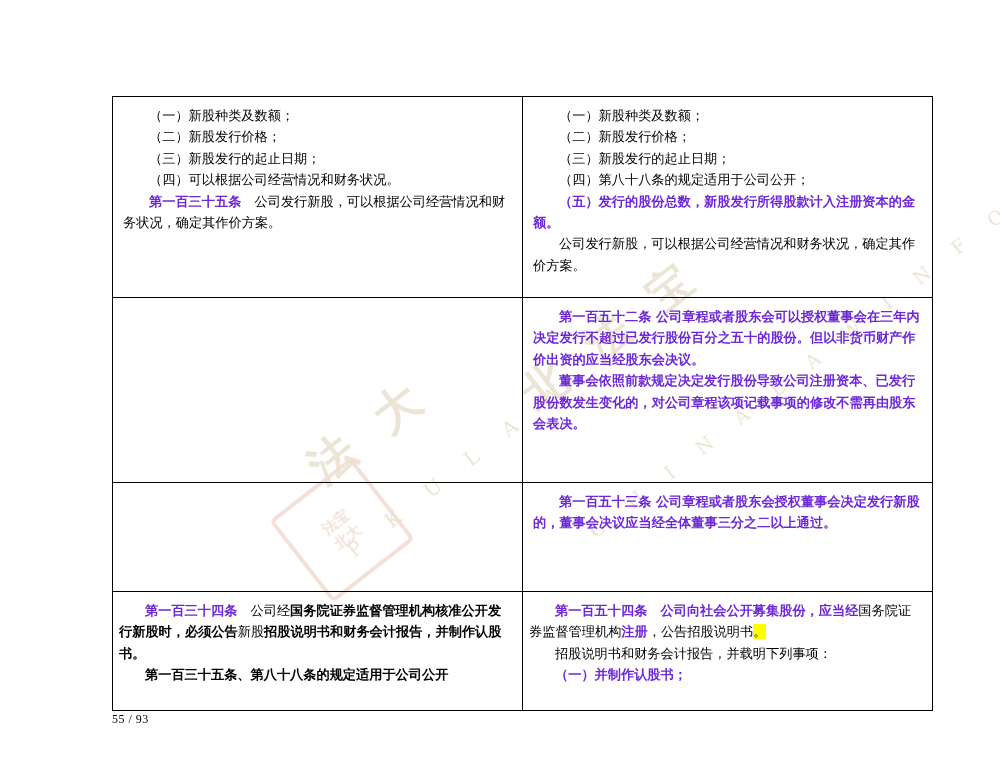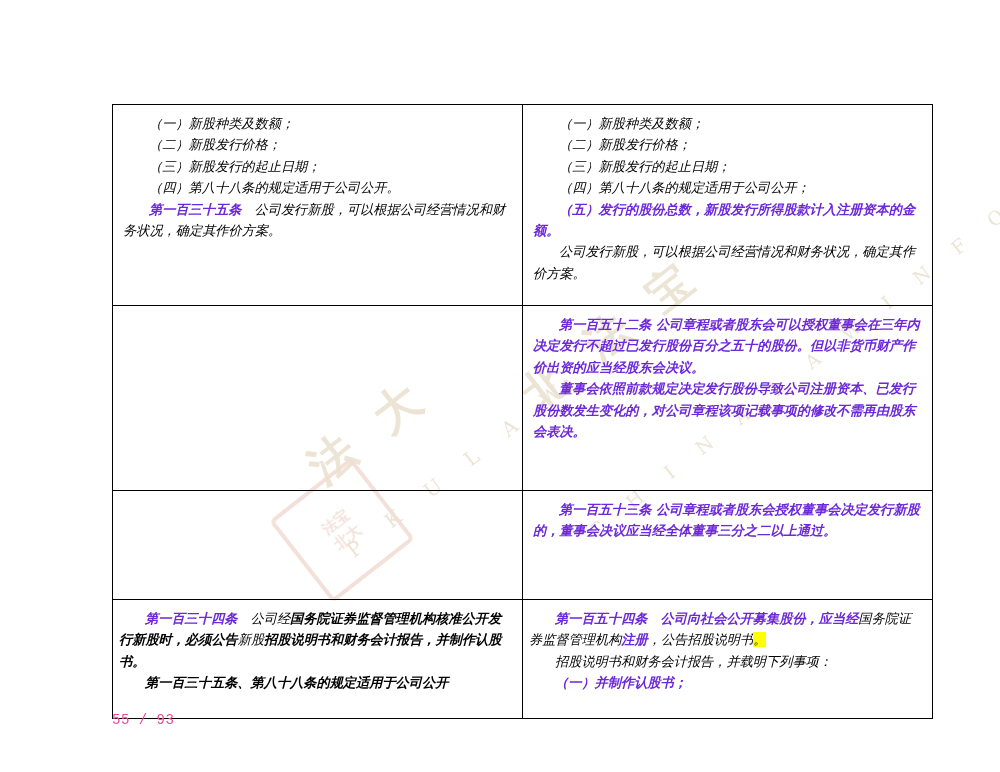--- a/index.html
+++ b/index.html
@@ -17,25 +17,24 @@
   .page {
     position: absolute;
     left: 0; top: 0;
     width: 1000px;
     height: 772px;
     background: #ffffff;
   }
   .doc-table {
     position: absolute;
     left: 112px;
-    top: 104px;
+    top: 96px;
     width: 778px;
     border-collapse: collapse;
     table-layout: fixed;
-    font-style: italic;
   }
   .doc-table td {
     border: 1px solid #000000;
     vertical-align: top;
     padding: 8px 10px 10px 10px;
     font-size: 13.2px;
     line-height: 1.62;
     color: #000000;
     font-family: "DejaVu Sans", sans-serif;
   }
@@ -53,23 +52,23 @@
   
   .r1 td { height: 182px; }
   .r2 td { height: 166px; }
   .r3 td { height: 90px; margin-top: 12px; }
   .r4 td { height: 100px; padding-left: 6px; }
 
   .page-number {
     position: absolute;
     left: 112px;
     top: 712px;
-    font-size: 14px;
-    color: #ec4899;
-    font-family: Liberation Mono, monospace;
+    font-size: 12px;
+    color: #000000;
+    font-family: Liberation Serif, serif;
     letter-spacing: .5px;
   }
 
   
   .watermark {
     position: absolute;
     left: 290px;
     top: 250px;
     width: 420px;
     height: 300px;
@@ -151,21 +150,21 @@
       </div>
   </div>
 
   <table class="doc-table">
     <tbody>
       <tr class="r1">
         <td class="col-left">
           <p class="ind">（一）新股种类及数额；</p>
           <p class="ind">（二）新股发行价格；</p>
           <p class="ind">（三）新股发行的起止日期；</p>
-          <p class="ind">（四）第八十八条的规定适用于公司公开。</p>
+          <p class="ind">（四）可以根据公司经营情况和财务状况。</p>
           <p class="ind"><span class="red-b">第一百三十五条</span><span>　公司发行新股，可以根据公司经营情况和财务状况，确定其作价方案。</span></p>
         </td>
         <td class="col-right">
           <p class="ind">（一）新股种类及数额；</p>
           <p class="ind">（二）新股发行价格；</p>
           <p class="ind">（三）新股发行的起止日期；</p>
           <p class="ind"><span>（四）第八十八条的规定适用于公司公开；</span></p>
           <p class="ind red-b">（五）发行的股份总数，新股发行所得股款计入注册资本的金额。</p>
           <p class="ind">公司发行新股，可以根据公司经营情况和财务状况，确定其作价方案。</p>
         </td>

